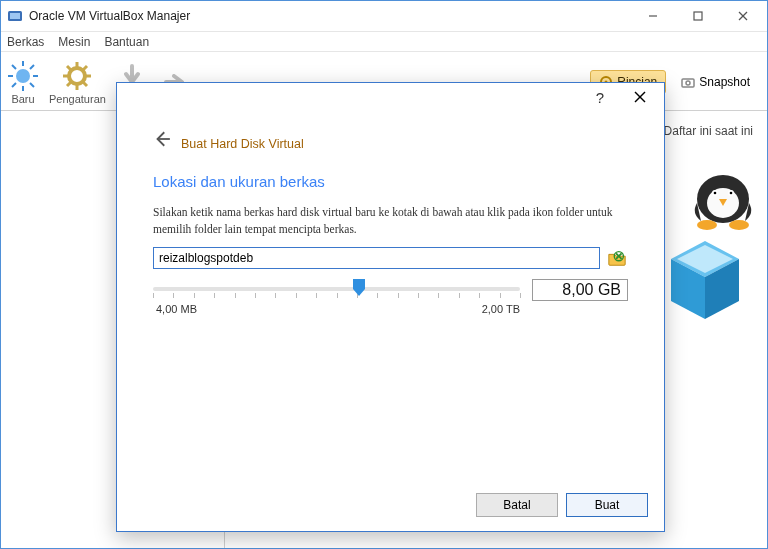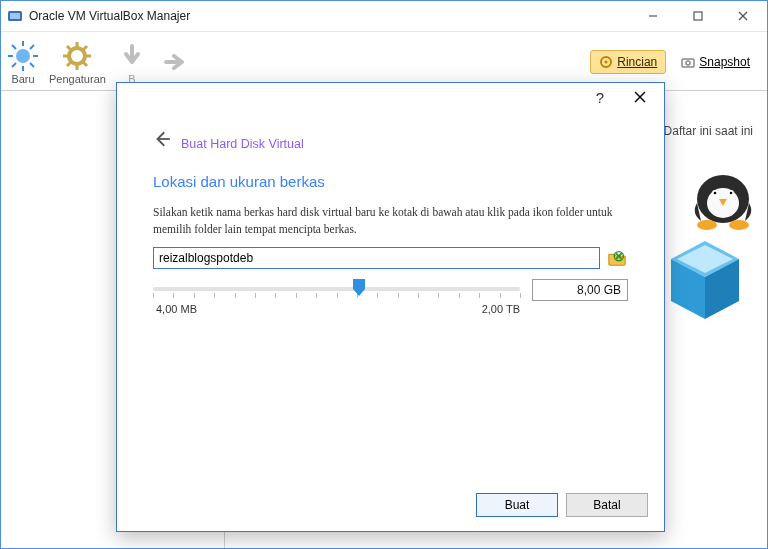--- a/index.html
+++ b/index.html
@@ -16,60 +16,60 @@
 
   .menubar { height: 20px; padding: 0 6px; display: flex; gap: 14px; font-size: 12px; color: #444; border-top: 1px solid #e6e6e6; }
   .menubar span { line-height: 20px; }
 
   .toolbar-area { height: 60px; border-top: 1px solid #e6e6e6; border-bottom: 1px solid #d0d0d0; display: flex; align-items: center; position: relative; padding: 2px 6px 0 6px; }
   .tool-item { display: flex; flex-direction: column; align-items: center; font-size: 11px; color: #555; margin-right: 10px; }
   .tool-icon { width: 32px; height: 32px; display: flex; align-items: center; justify-content: center; }
   .tool-label { margin-top: 1px; }
 
   .right-buttons { position: absolute; right: 8px; top: 18px; display: flex; gap: 6px; }
-  .pill { height: 24px; display: flex; align-items: center; gap: 4px; padding: 0 8px; font-size: 12px; border: 1px solid transparent; border-radius: 3px; text-decoration: underline; }
+  .pill { height: 24px; display: flex; align-items: center; gap: 4px; padding: 0 8px; font-size: 12px; border: 1px solid transparent; border-radius: 3px; }
   .pill.active { background: #ffe39a; border-color: #e0b44d; color: #3a2a00; }
   .pill .pic { width: 14px; height: 14px; }
 
   .body-area { position: absolute; top: 112px; left: 0; right: 0; bottom: 0; display: flex; }
   .left-pane { width: 224px; background: #fff; border-right: 1px solid #d0d0d0; }
   .right-pane { flex: 1; padding: 10px 14px; font-size: 12px; color: #444; position: relative; }
   .welcome-text { line-height: 1.4; }
 
   .big-graphic { position: absolute; right: 4px; top: 56px; width: 110px; height: 160px; }
 
   
   .dialog { position: absolute; left: 116px; top: 82px; width: 549px; height: 450px; background: #fff; border: 1px solid #3b78cc; box-shadow: 0 6px 20px rgba(0,0,0,.25); }
   .dlg-titlebar { height: 28px; display: flex; align-items: center; justify-content: flex-end; padding-right: 4px; }
   .dlg-tbtn { width: 40px; height: 26px; display: flex; align-items: center; justify-content: center; color: #333; }
   .dlg-tbtn svg { width: 12px; height: 12px; }
   .dlg-body { padding: 16px 36px 0 36px; }
 
   .back-row { display: flex; align-items: center; gap: 10px; margin-bottom: 22px; }
   .back-btn { width: 18px; height: 18px; display: flex; align-items: center; justify-content: center; color: #444; }
-  .wiz-title { font-size: 12.5px; color: #8b5cf6; margin-top: 10px; }
+  .wiz-title { font-size: 12.5px; color: #a16207; margin-top: 10px; }
 
   .section-head { color: #3b82f6; font-size: 15px; margin-bottom: 14px; }
   .para { font-size: 11.5px; color: #333; line-height: 1.45; margin-bottom: 10px; font-family: Liberation Serif, serif; }
 
   .file-row { display: flex; align-items: center; gap: 6px; margin: 6px 0 10px 0; }
   .file-input { flex: 1; height: 22px; border: 1px solid #3b78cc; padding: 2px 5px; font-size: 12px; color: #000; }
   .folder-btn { width: 22px; height: 22px; display: flex; align-items: center; justify-content: center; border: 1px solid transparent; }
 
   .slider-wrap { position: relative; margin-top: 10px; display: flex; align-items: center; gap: 12px; }
   .track-box { flex: 1; position: relative; height: 36px; }
   .track-line { position: absolute; left: 0; right: 0; top: 8px; height: 4px; background: #e2e2e2; border-radius: 2px; }
   .ticks { position: absolute; left: 0; right: 0; top: 14px; height: 6px; }
   .tick { position: absolute; width: 1px; height: 5px; background: #bbb; }
   .thumb { position: absolute; top: 0; width: 16px; height: 18px; }
   .thumb svg { width: 16px; height: 18px; }
   .minmax { position: absolute; top: 24px; font-size: 11px; color: #333; }
   .min { left: 3px; }
   .max { right: 0; }
-  .size-box { width: 96px; height: 22px; border: 1px solid #9a9a9a; font-size: 12px; padding: 2px 6px; text-align: right; color: #111; align-self: flex-start; margin-top: 0; }
+  .size-box { width: 96px; height: 22px; border: 1px solid #9a9a9a; font-size: 16px; padding: 2px 6px; text-align: right; color: #111; align-self: flex-start; margin-top: 0; }
 
   .dlg-buttons { position: absolute; right: 16px; bottom: 14px; display: flex; gap: 8px; }
   .btn { min-width: 82px; height: 24px; font-size: 12px; display: flex; align-items: center; justify-content: center; background: #e9e9e9; border: 1px solid #acacac; }
   .btn.primary { border: 1.5px solid #2f6fc1; background: #eef4fc; }
 </style>
 </head>
 <body>
 
 <div class="main-window">
 
@@ -94,20 +94,25 @@
         </div>
       <div class="win-btn">
           <svg viewBox="0 0 10 10">
             <line x1="1" y1="1" x2="9" y2="9" stroke="#555" stroke-width="1.2"></line>
             <line x1="9" y1="1" x2="1" y2="9" stroke="#555" stroke-width="1.2"></line>
           </svg>
         </div>
     </div>
   </div>
 
+  <div class="menubar">
+    <span>Berkas</span>
+    <span>Mesin</span>
+    <span>Bantuan</span>
+  </div>
 
   <div class="toolbar-area">
     <div class="tool-item">
       <span class="tool-icon">
         <svg viewBox="0 0 32 32">
             <circle cx="16" cy="16" r="7" fill="#6fb5f1"></circle>
             <g stroke="#3a8bd8" stroke-width="2">
               <line x1="16" y1="1" x2="16" y2="6"></line>
               <line x1="16" y1="26" x2="16" y2="31"></line>
               <line x1="1" y1="16" x2="6" y2="16"></line>
@@ -276,16 +281,16 @@
             </svg>
         </div>
         <span class="minmax min">4,00 MB</span>
         <span class="minmax max">2,00 TB</span>
       </div>
       <input class="size-box" value="8,00 GB" style="">
     </div>
   </div>
 
   <div class="dlg-buttons">
+    <div class="btn">Batal</div>
     <div class="btn primary">Buat</div>
-    <div class="btn">Batal</div>
   </div>
 </div>
 
 </body></html>

